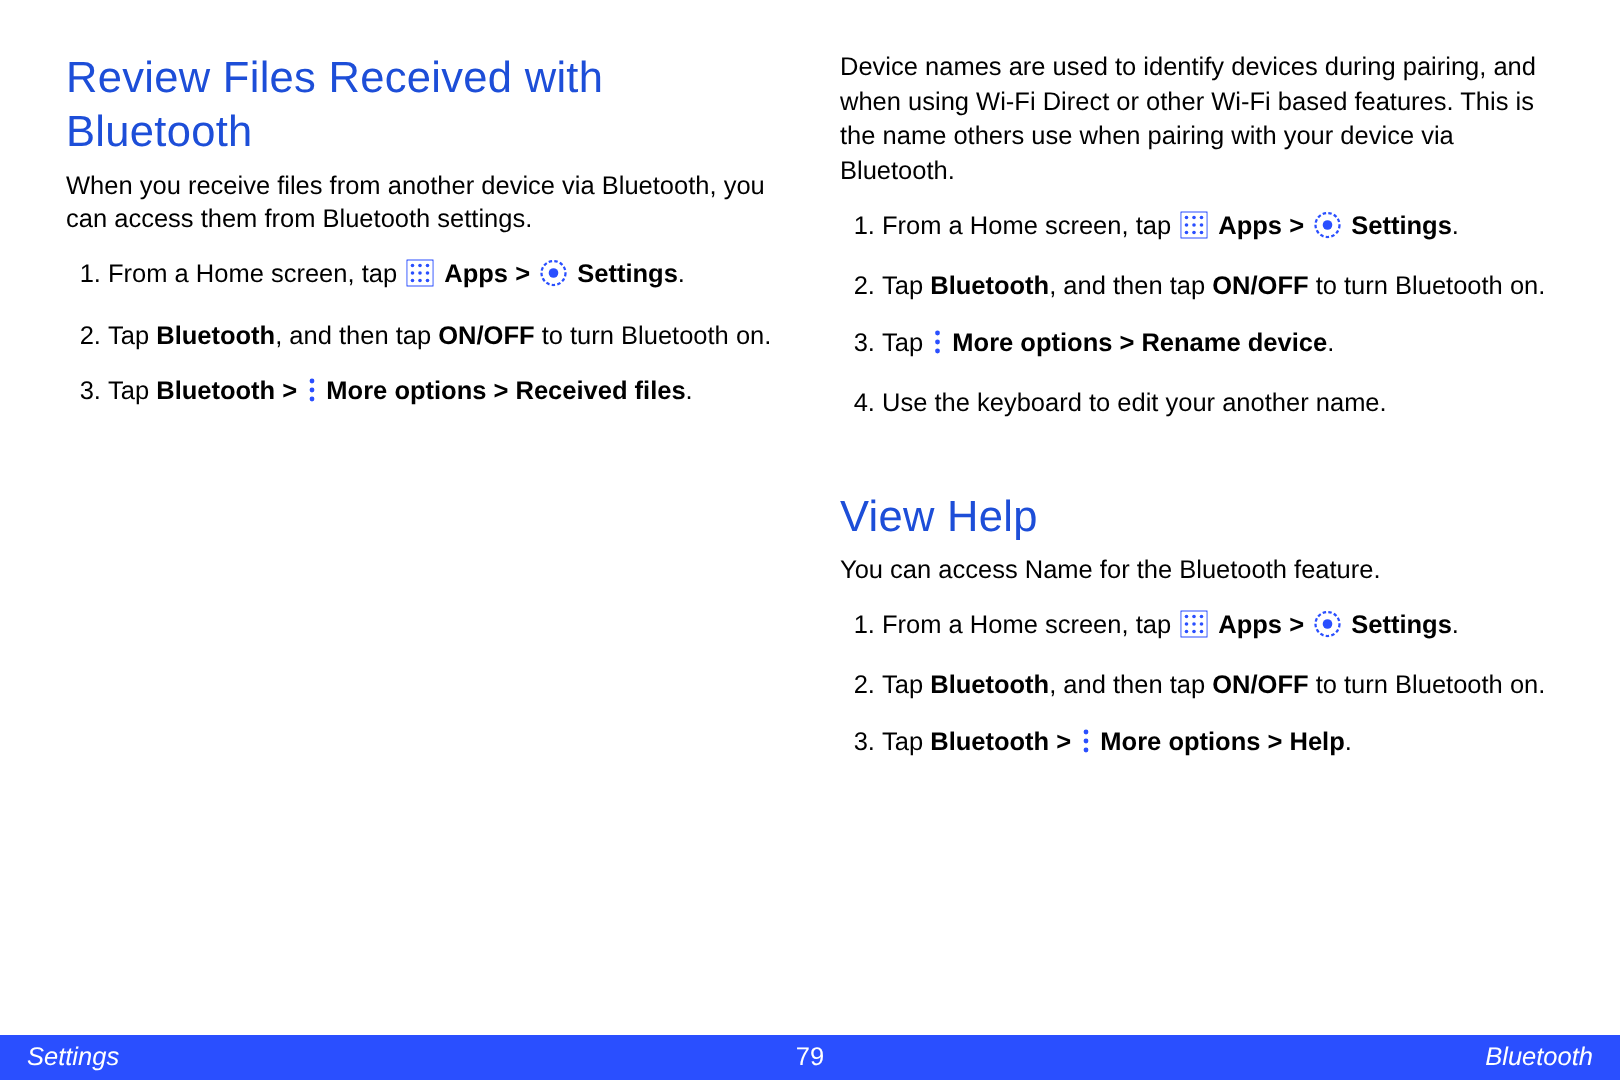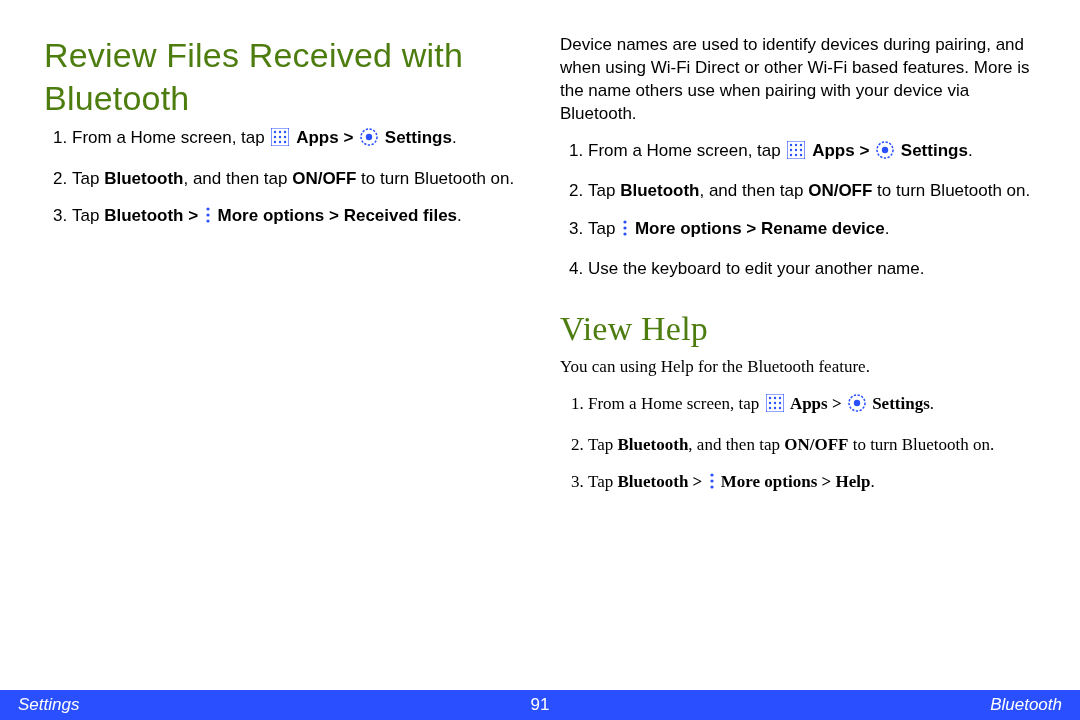--- a/index.html
+++ b/index.html
@@ -17,28 +17,28 @@
   }
   .cols {
     display: flex;
     gap: 40px;
   }
   .col {
     flex: 1 1 0;
     min-width: 0;
   }
   h2.section-title {
-    color: #4d7c0f;
-    font-size: 34px;
+    color: #1d4ed8;
+    font-size: 29px;
     font-weight: 400;
     line-height: 1.25;
     margin: 0 0 6px 0;
     letter-spacing: .2px;
   }
-  .section + .section { margin-top: 26px; font-family: Liberation Serif, serif; }
+  .section + .section { margin-top: 45px; }
   p.body {
     margin: 0 0 12px 0;
     font-size: 17px;
     line-height: 1.35;
     color: #000;
   }
   ol.steps {
     margin: 0 0 10px 0;
     padding-left: 28px;
     font-size: 17px;
@@ -103,20 +103,21 @@
     </g>
   </defs>
 </svg>
 
 <div class="page">
   <div class="cols">
 
     <div class="col">
       <div class="section">
         <h2 class="section-title">Review Files Received with Bluetooth</h2>
+        <p class="body">When you receive files from another device via Bluetooth, you can access them from Bluetooth settings.</p>
         <ol class="steps">
           <li>
             <span>From a Home screen, tap </span><span class="inline-icon"><svg width="18" height="18">
                   <use href="#apps-grid"></use>
                 </svg></span>
             <span class="b">Apps</span><span class="b"> &gt; </span><span class="inline-icon"><svg width="18" height="18">
                   <use href="#settings-gear"></use>
                 </svg></span>
             <span class="b">Settings</span><span>.</span>
           </li>
@@ -129,21 +130,21 @@
                 </svg></span>
             <span class="b">More options &gt; Received files</span><span>.</span>
           </li>
         </ol>
       </div>
     </div>
 
     <div class="col">
 
       <div class="section">
-        <p class="body">Device names are used to identify devices during pairing, and when using Wi-Fi Direct or other Wi-Fi based features. More is the name others use when pairing with your device via Bluetooth.</p>
+        <p class="body">Device names are used to identify devices during pairing, and when using Wi-Fi Direct or other Wi-Fi based features. This is the name others use when pairing with your device via Bluetooth.</p>
         <ol class="steps">
           <li>
             <span>From a Home screen, tap </span><span class="inline-icon"><svg width="18" height="18">
                   <use href="#apps-grid"></use>
                 </svg></span>
             <span class="b">Apps</span><span class="b"> &gt; </span><span class="inline-icon"><svg width="18" height="18">
                   <use href="#settings-gear"></use>
                 </svg></span>
             <span class="b">Settings</span><span>.</span>
           </li>
@@ -157,21 +158,21 @@
             <span class="b">More options &gt; Rename device</span><span>.</span>
           </li>
           <li>
             <span>Use the keyboard to edit your another name.</span>
           </li>
         </ol>
       </div>
 
       <div class="section">
         <h2 class="section-title">View Help</h2>
-        <p class="body">You can using Help for the Bluetooth feature.</p>
+        <p class="body">You can access Name for the Bluetooth feature.</p>
         <ol class="steps">
           <li>
             <span>From a Home screen, tap </span><span class="inline-icon"><svg width="18" height="18">
                   <use href="#apps-grid"></use>
                 </svg></span>
             <span class="b">Apps</span><span class="b"> &gt; </span><span class="inline-icon"><svg width="18" height="18">
                   <use href="#settings-gear"></use>
                 </svg></span>
             <span class="b">Settings</span><span>.</span>
           </li>
@@ -185,16 +186,16 @@
             <span class="b">More options &gt; Help</span><span>.</span>
           </li>
         </ol>
       </div>
 
     </div>
   </div>
 
   <div class="footer">
     <span>Settings</span>
-    <span class="center">91</span>
+    <span class="center">79</span>
     <span>Bluetooth</span>
   </div>
 </div>
 
 </body></html>

